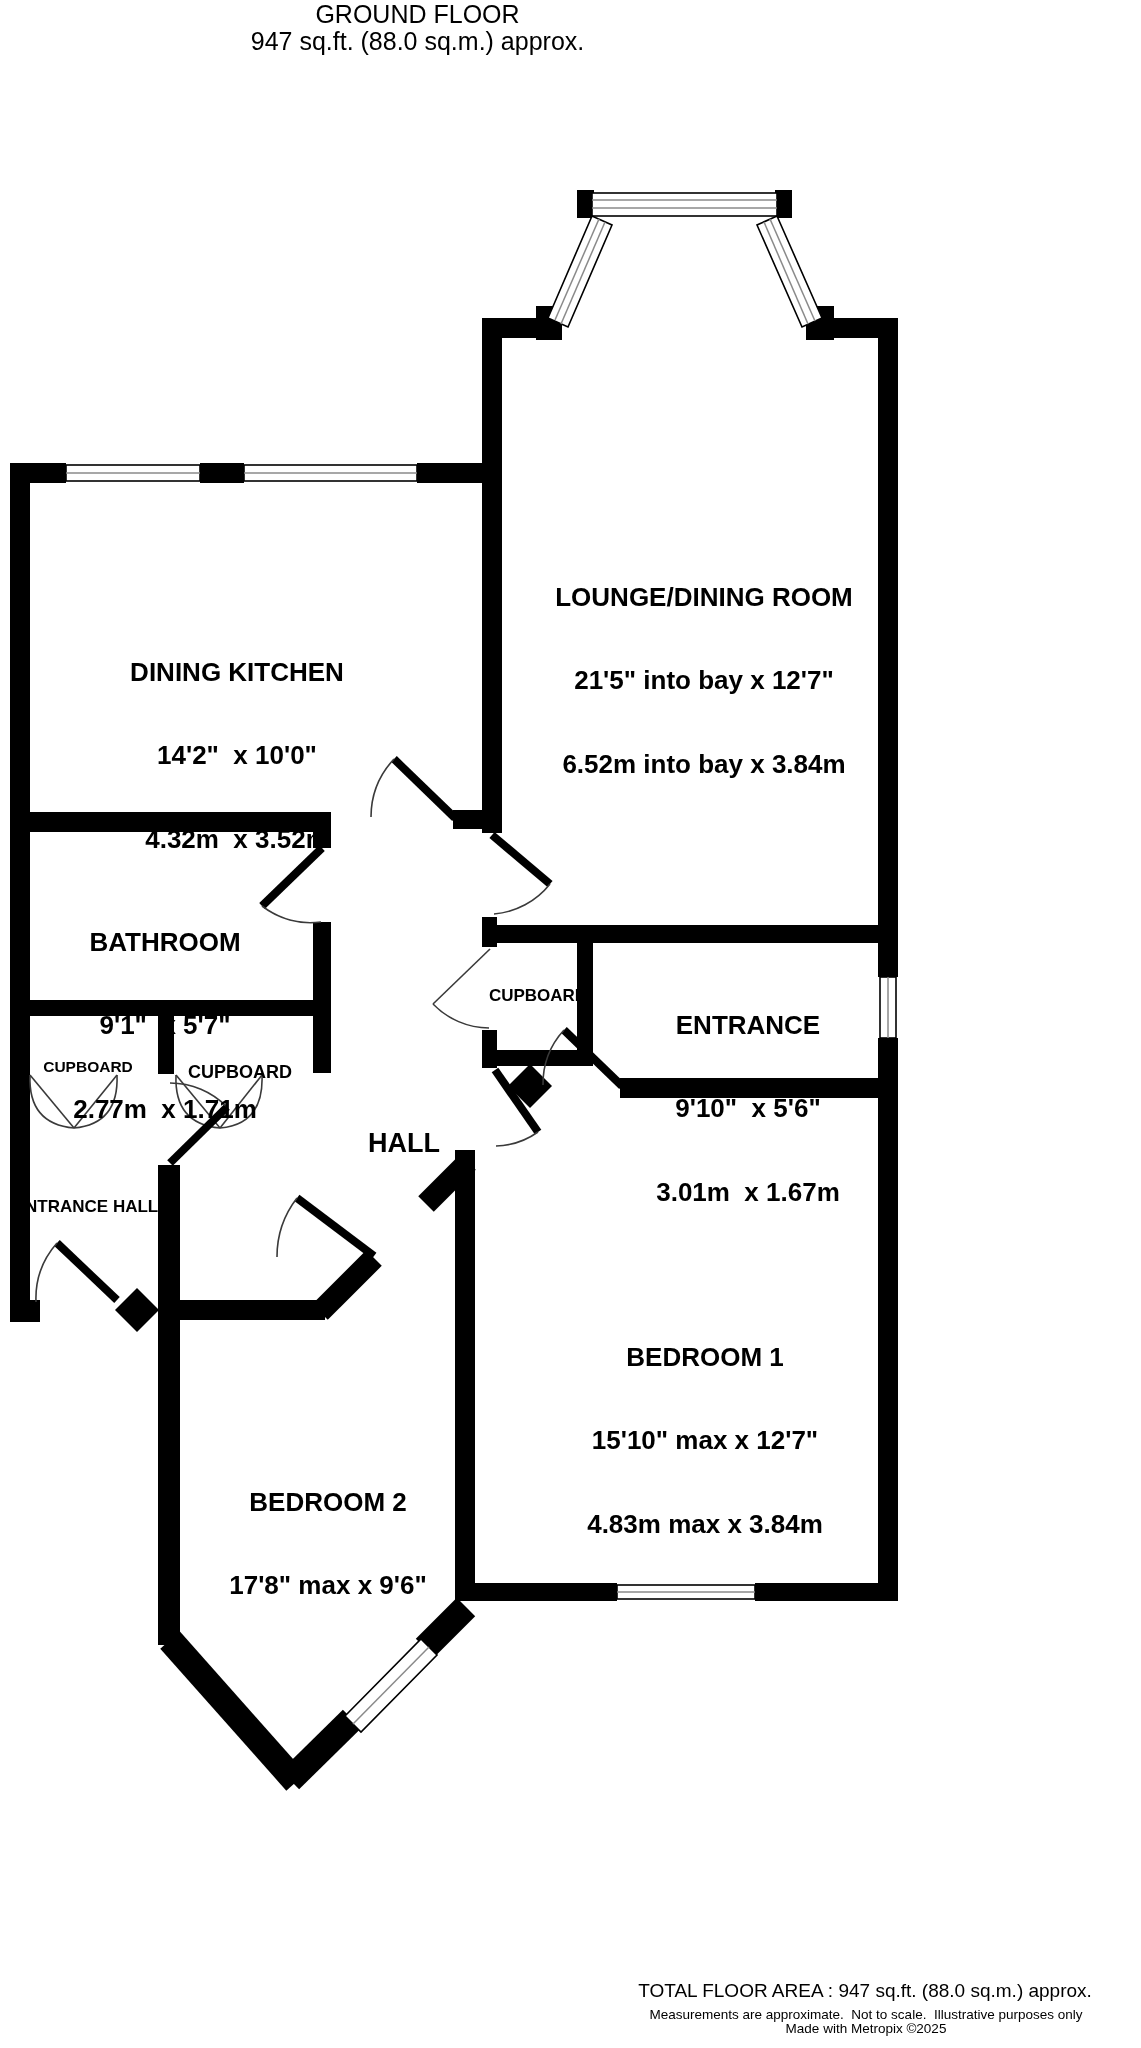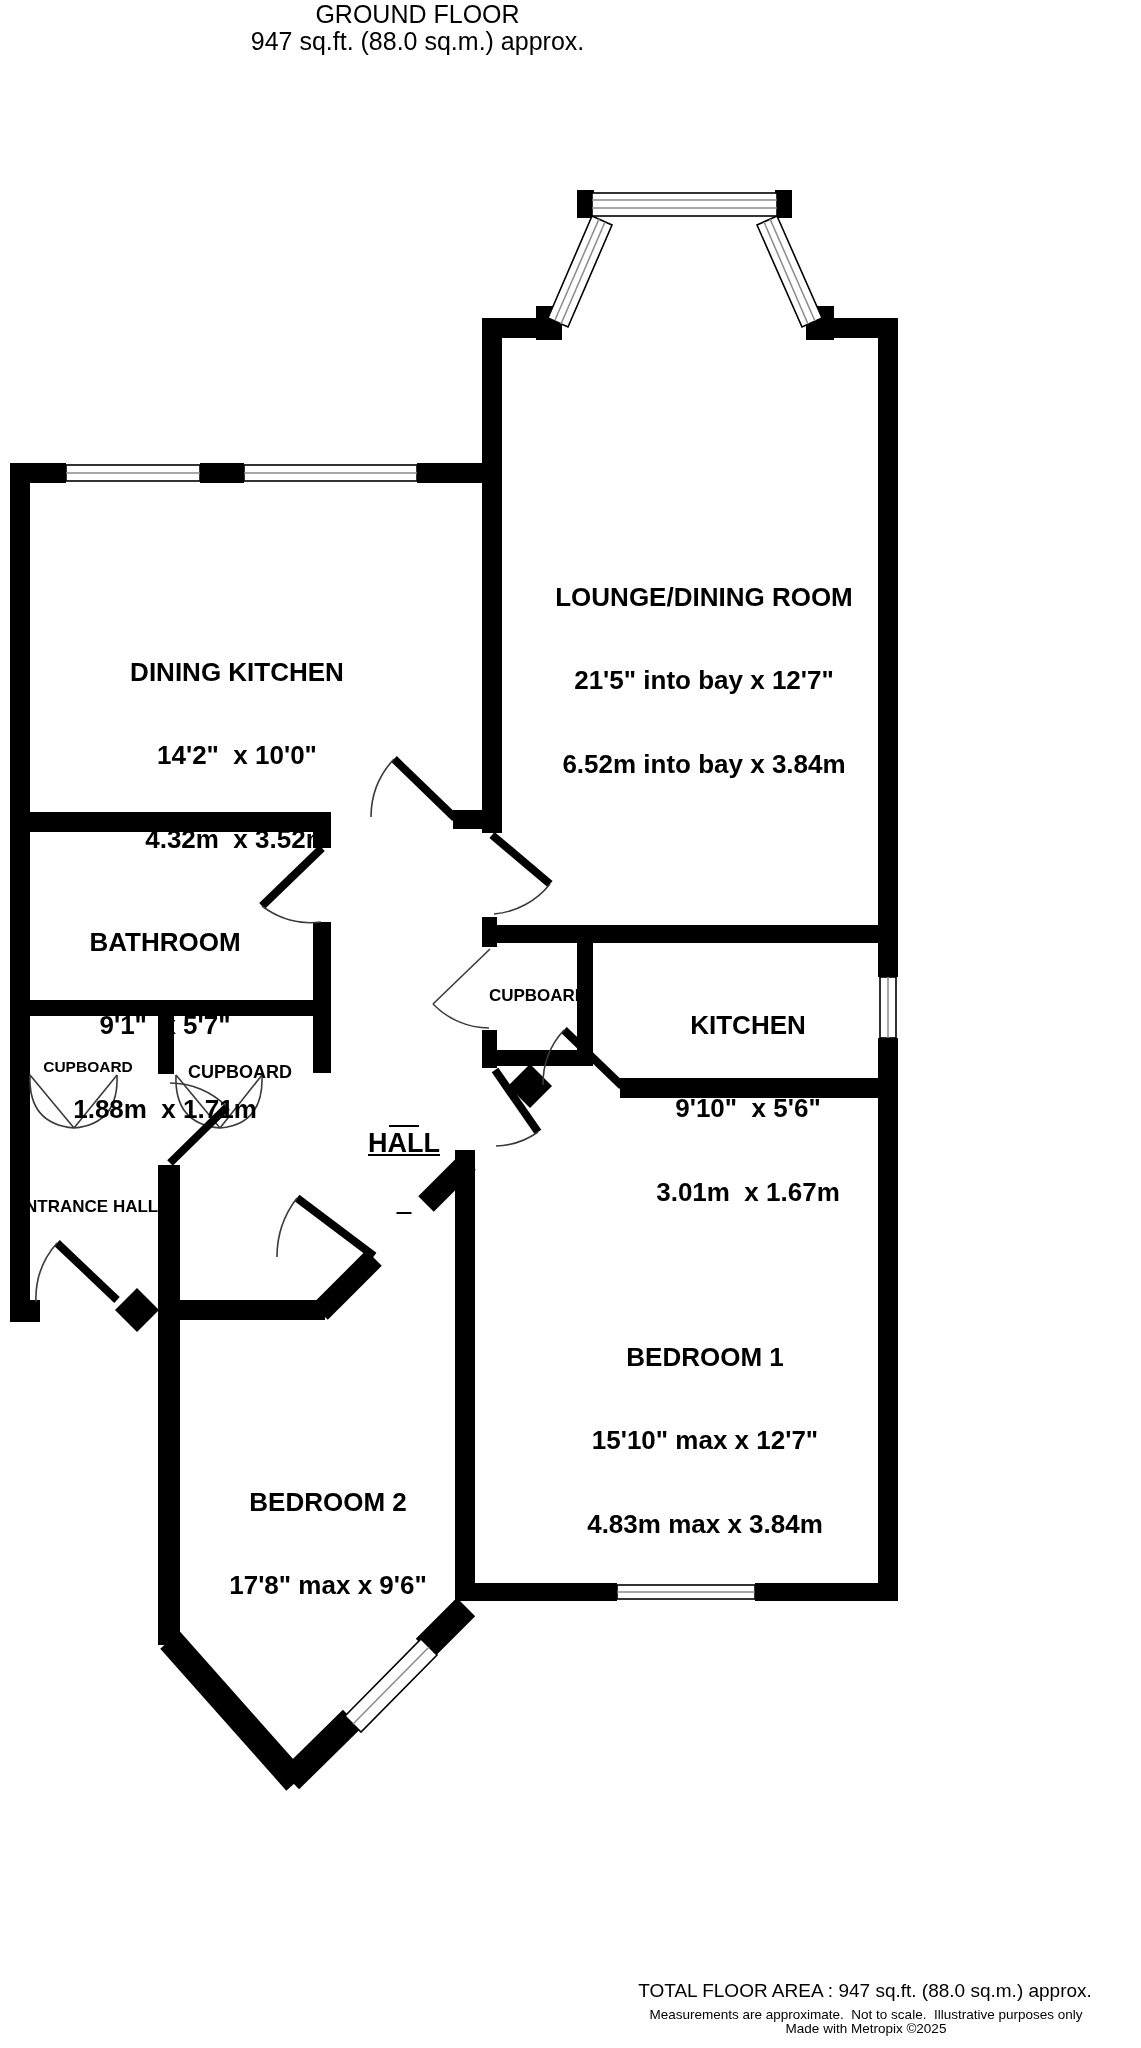--- a/index.html
+++ b/index.html
@@ -7,21 +7,21 @@
         font-family:"Liberation Sans",sans-serif;color:#000;border-radius:31px;}
   .plan-svg{position:absolute;left:0;top:0;}
   .wall{fill:#000;}
   .wline{stroke:#000;fill:none;}
   .win{fill:#fff;stroke:#000;stroke-width:1.6;}
   .mull{stroke:#8a8a8a;stroke-width:1.5;fill:none;}
   .arc{stroke:#3a3a3a;stroke-width:1.6;fill:none;}
   .leaf{stroke:#000;stroke-width:8;fill:none;}
   .lbl{position:absolute;text-align:center;font-weight:bold;white-space:pre;line-height:1.07;}
   .fs26{font-size:26px;}
-  .fs27{font-size:27px;text-decoration:underline;}
+  .fs27{font-size:27px;}
   .fs18{font-size:18px;}
   .fs17{font-size:17px;}
   .fs15{font-size:15.5px;}
   .clip{position:absolute;overflow:hidden;}
   .clip>.inner{position:absolute;top:0;text-align:center;font-weight:bold;white-space:pre;}
   .title{position:absolute;text-align:center;font-weight:400;font-size:25px;line-height:1.06;}
   .foot{position:absolute;text-align:center;white-space:pre;}
   .f1{font-size:19px;}
   .f2{font-size:13.5px;}
 </style>
@@ -199,25 +199,25 @@
 
   <div class="lbl fs26" style="left:77px;top:603px;width:320px;">
     <div>DINING KITCHEN</div>
     <div>14'2"  x 10'0"</div>
     <div>4.32m  x 3.52m</div>
   </div>
 
   <div class="lbl fs26" style="left:25px;top:873px;width:280px;">
     <div>BATHROOM</div>
     <div>9'1"  x 5'7"</div>
-    <div>1.88m  x 1.71m</div>
+    <div>2.77m  x 1.71m</div>
   </div>
 
   <div class="lbl fs26" style="left:598px;top:956px;width:300px;">
-    <div>KITCHEN</div>
+    <div>ENTRANCE</div>
     <div>9'10"  x 5'6"</div>
     <div>3.01m  x 1.67m</div>
   </div>
 
   <div class="lbl fs15" style="left:28px;top:1026px;width:120px;">
     <div>CUPBOARD</div>
   </div>
 
   <div class="lbl fs18" style="left:170px;top:1024px;width:140px;">
     <div>CUPBOARD</div>

